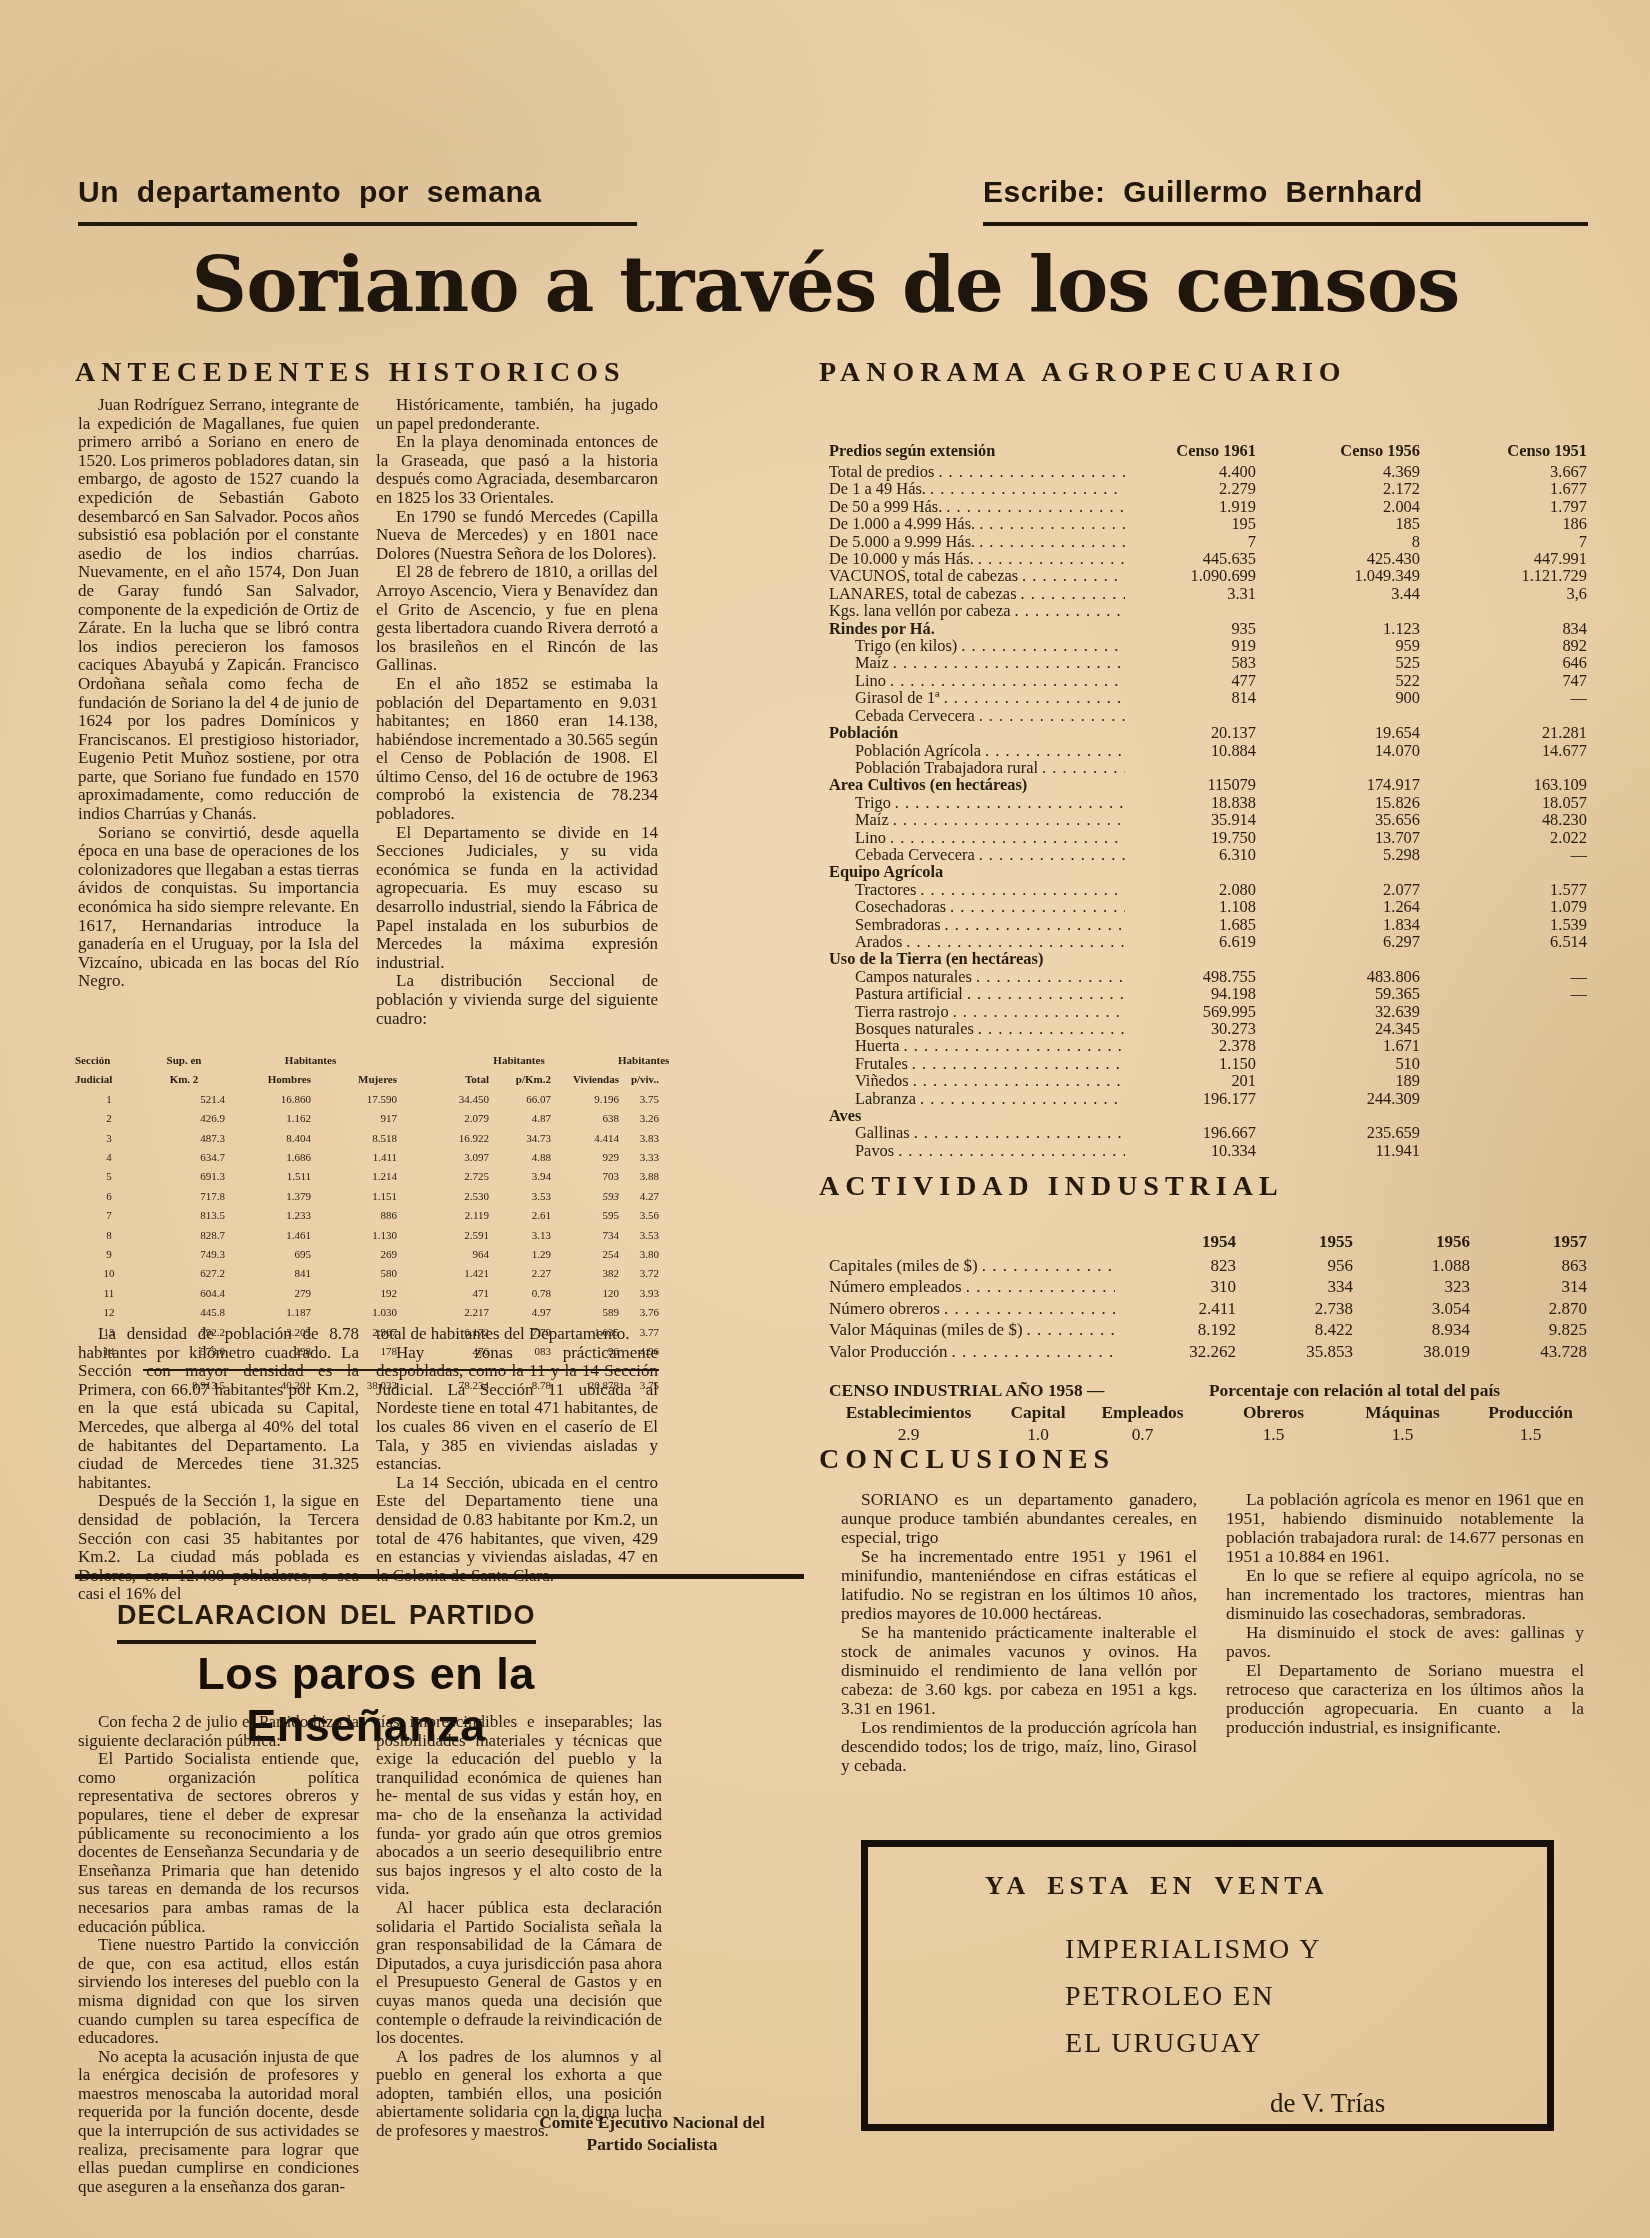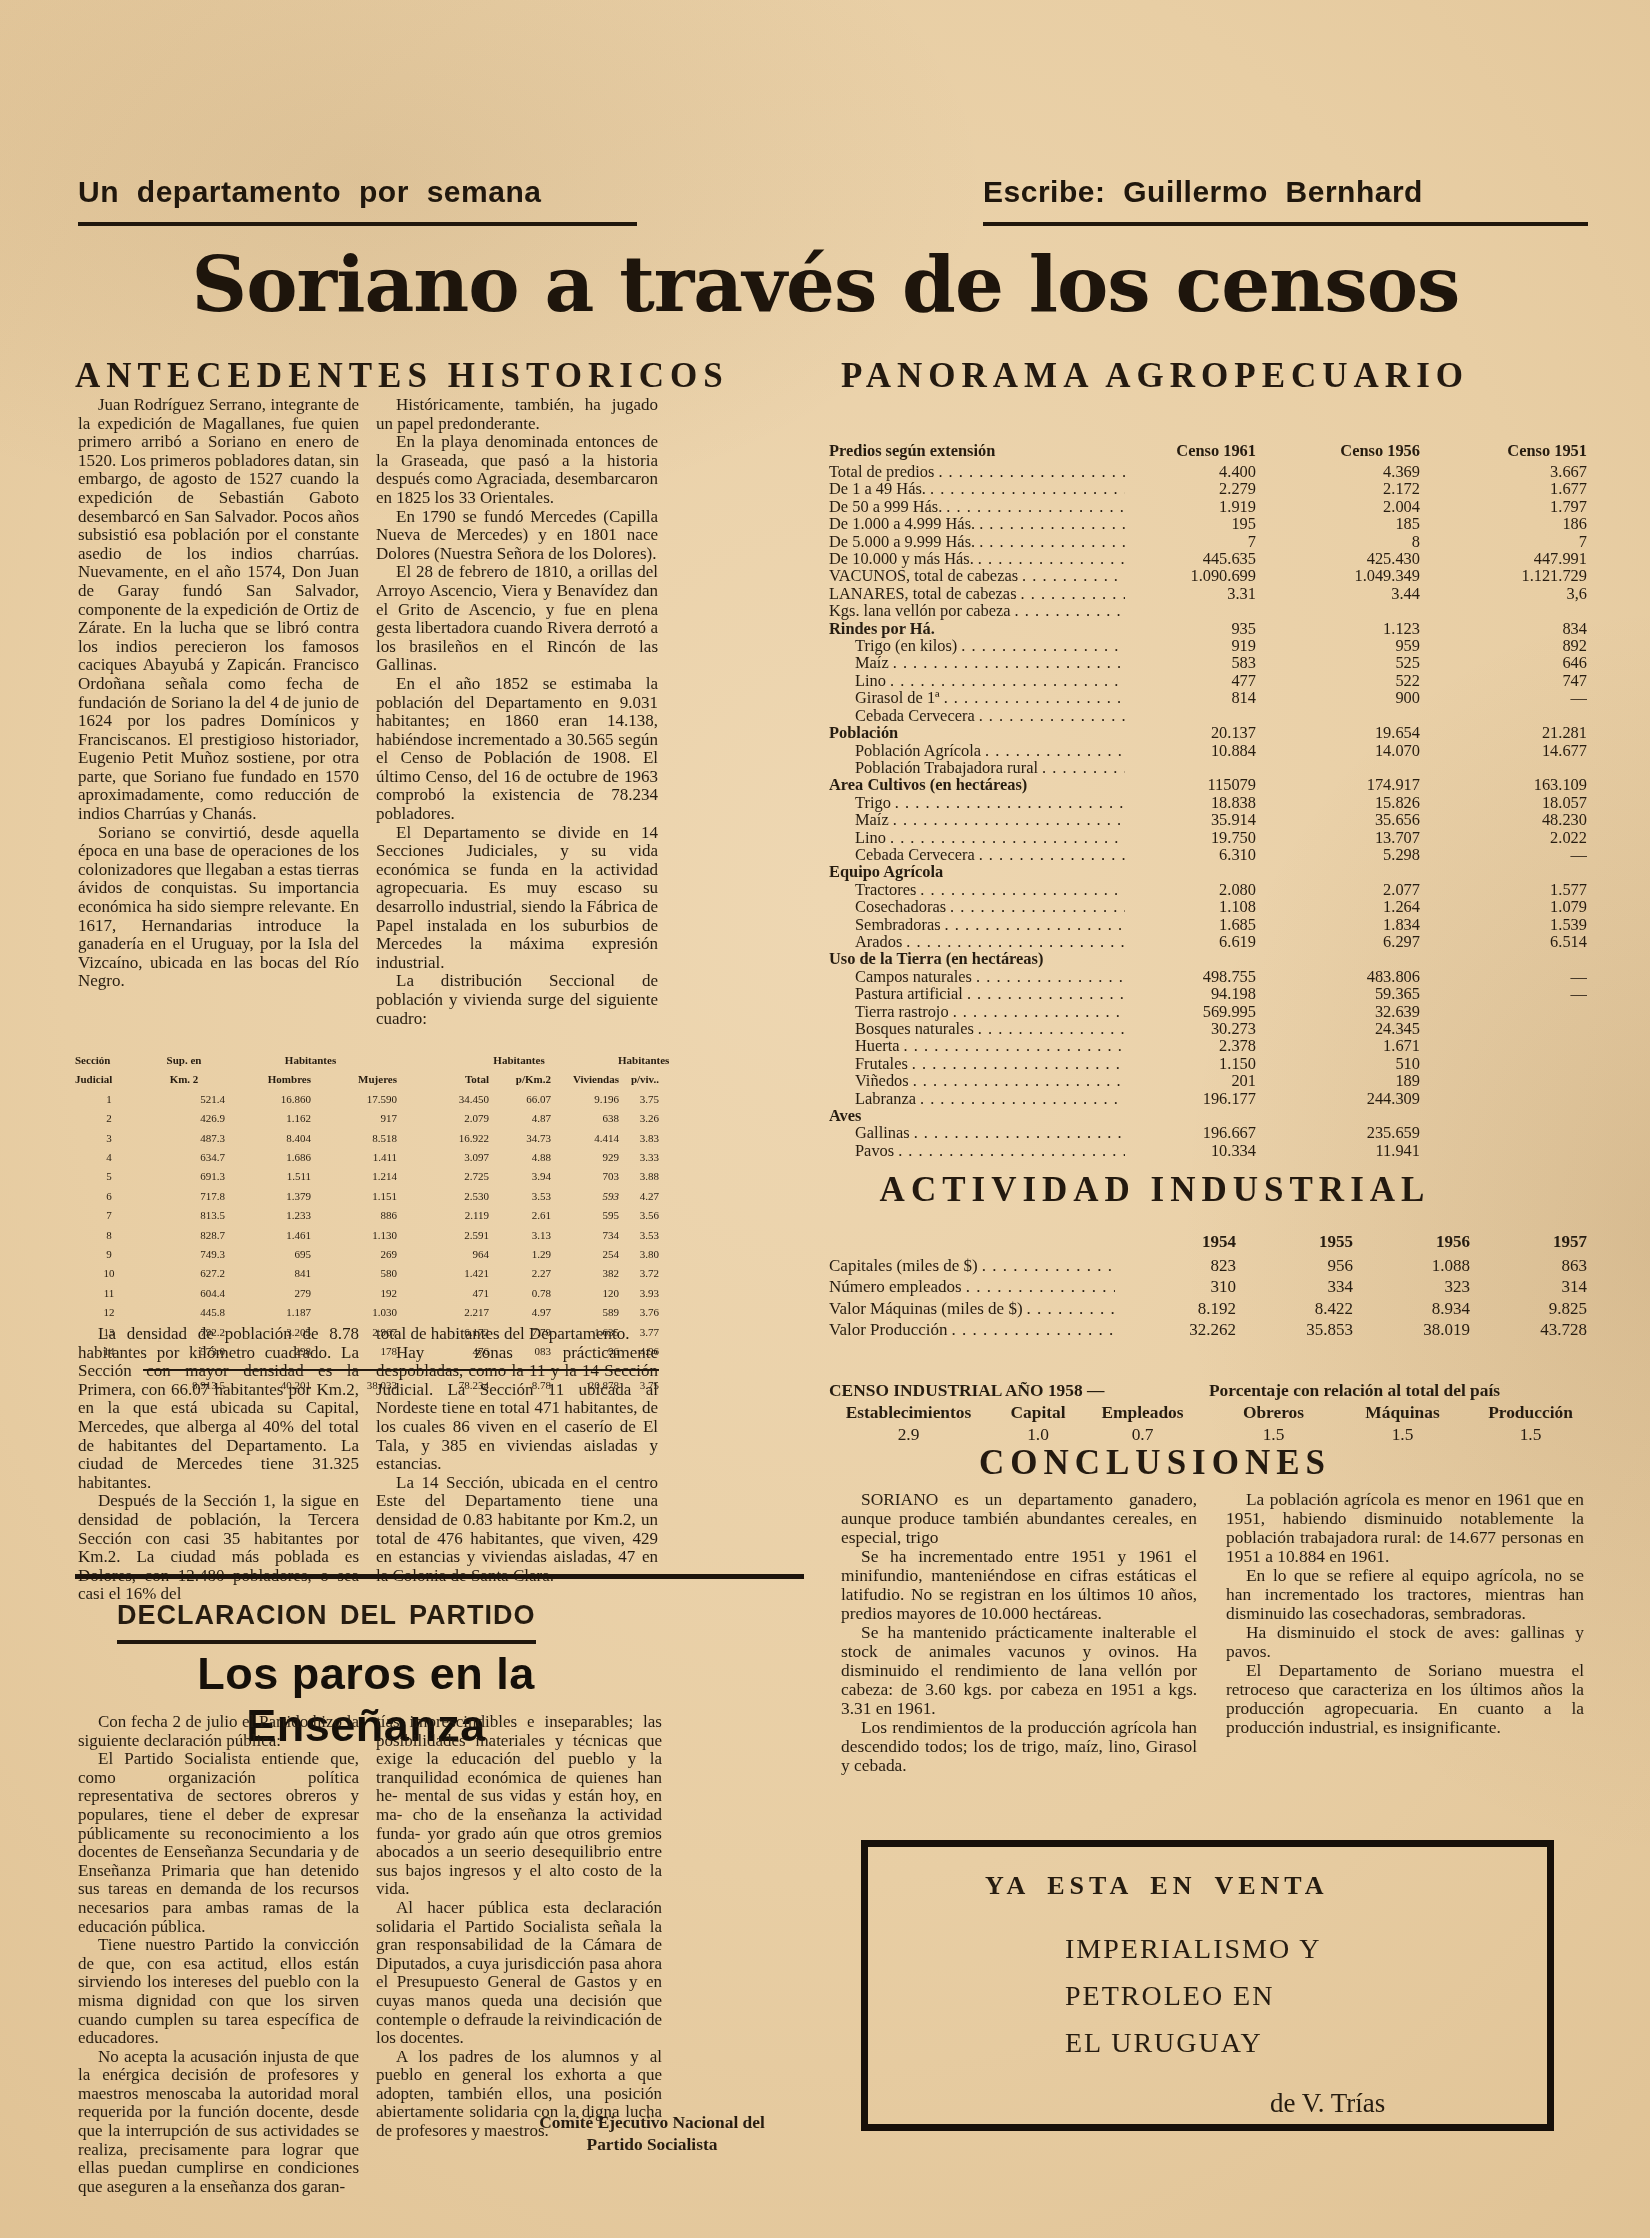--- a/index.html
+++ b/index.html
@@ -15,22 +15,22 @@
   .kicker {
     font-family:"Liberation Sans", sans-serif; font-weight:bold; font-size:30px;
     letter-spacing:0.5px; word-spacing:9px; color:#20170d;
     border-bottom:4px solid #20170d; padding-bottom:13px; white-space:nowrap;
   }
   .headline {
     text-align:center; font-family:"DejaVu Serif", serif; font-weight:bold;
     font-size:77px; letter-spacing:-1px; color:#1e150c;
   }
   .sec-title {
-    text-align:center; font-family:"Liberation Serif", serif; font-weight:bold;
-    font-size:35px; letter-spacing:6px; white-space:nowrap; color:#241a10;
+    text-align:left; font-family:"Liberation Serif", serif; font-weight:bold;
+    font-size:28px; letter-spacing:6px; white-space:nowrap; color:#241a10;
   }
   .bodycol { font-size:17px; line-height:18.6px; text-align:justify; }
   .bodycol p { margin:0; text-indent:20px; }
   .bodycol p.noind { text-indent:0; }
   .conc { font-size:17.4px; line-height:19px; }
 
   
   .stable { font-size:11px; line-height:19.4px;margin-top:40px; }
   .srow { display:flex; }
   .scell { flex:0 0 auto; white-space:nowrap; }
@@ -630,20 +630,28 @@
         </div>
         <div class="drow">
           <span class="lbl">Número empleados</span>
           <span class="dots"></span>
           <span class="c ">310</span>
           <span class="c ">334</span>
           <span class="c ">323</span>
           <span class="c ">314</span>
         </div>
         <div class="drow">
+          <span class="lbl">Número obreros</span>
+          <span class="dots"></span>
+          <span class="c ">2.411</span>
+          <span class="c ">2.738</span>
+          <span class="c ">3.054</span>
+          <span class="c ">2.870</span>
+        </div>
+        <div class="drow">
           <span class="lbl">Valor Máquinas (miles de $)</span>
           <span class="dots"></span>
           <span class="c ">8.192</span>
           <span class="c ">8.422</span>
           <span class="c ">8.934</span>
           <span class="c ">9.825</span>
         </div>
         <div class="drow">
           <span class="lbl">Valor Producción</span>
           <span class="dots"></span>

